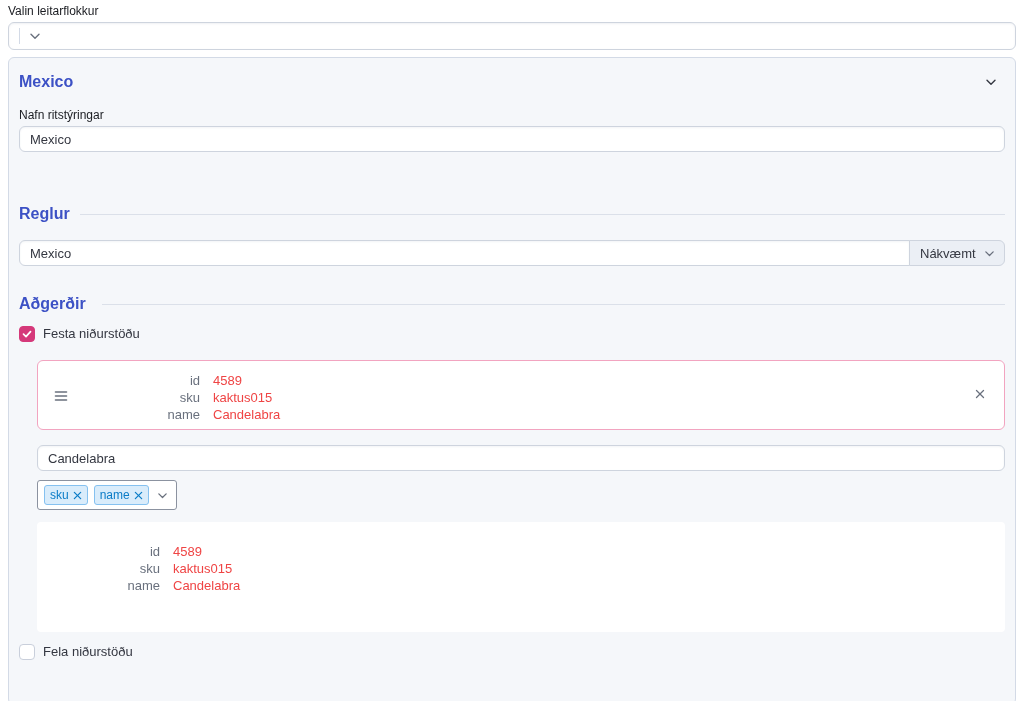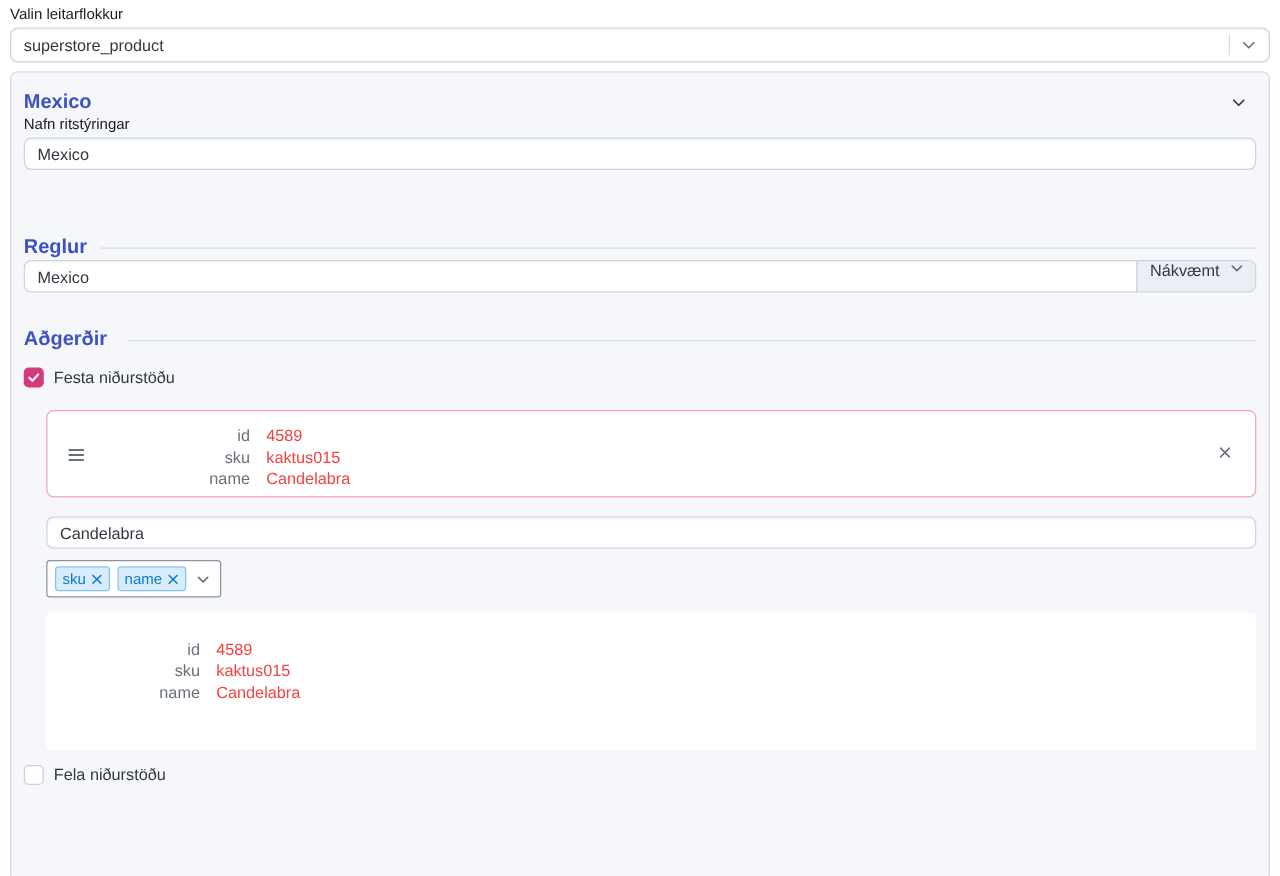--- a/index.html
+++ b/index.html
@@ -40,21 +40,21 @@
     height: 648px;
     background: #f5f7fa;
     border: 1px solid #d3dae6;
     border-radius: 6px;
     padding: 14px 10px;
   }
   .panel-header { display: flex; align-items: center; justify-content: space-between; height: 20px; cursor: pointer; }
   .panel-title { font-size: 16px; font-weight: 700; color: #3c51c5; }
   .panel-header .icon { color: #343741; margin-right: 8px; }
 
-  .form-row { margin-top: 0; }
+  .form-row { margin-top: 16px; }
   .text-input {
     display: block;
     width: 100%;
     height: 26px;
     border: 1px solid #ced4de;
     border-radius: 6px;
     background: #fff;
     padding: 0 10px;
     font-size: 13px;
     color: #343741;
@@ -72,21 +72,21 @@
 
   .input-group { display: flex; }
   .input-group .text-input { flex: 1; border-radius: 6px 0 0 6px; }
   .append-select {
     width: 96px;
     margin-left: -1px;
     border: 1px solid #ced4de;
     border-radius: 0 6px 6px 0;
     background: #ebeff5;
     display: flex;
-    align-items: flex-start;
+    align-items: center;
     justify-content: space-between;
     padding: 0 9px 0 10px;
     font-size: 13px;
     color: #343741;
     cursor: pointer;
   }
 
   .checkbox-row { display: flex; align-items: center; gap: 8px; margin-top: 12px; cursor: pointer; }
   .checkbox {
     width: 16px; height: 16px;
@@ -162,21 +162,20 @@
     padding: 22px 16px;
   }
   .preview-panel .doc-list { grid-template-columns: 107px auto; }
 </style>
 </head>
 <body>
 
 <div class="top">
   <label class="field-label">Valin leitarflokkur</label>
   <div class="select-control">
-    <span class="value">superstore_product</span>
     <span class="vsep"></span>
     <span class="icon">
       <svg width="12" height="12" viewBox="0 0 12 12">
           <path d="M2 4.2 L6 8.2 L10 4.2" fill="none" stroke="currentColor" stroke-width="1.4" stroke-linecap="round" stroke-linejoin="round"></path>
         </svg>
     </span>
   </div>
 </div>
 
 <div class="panel">

